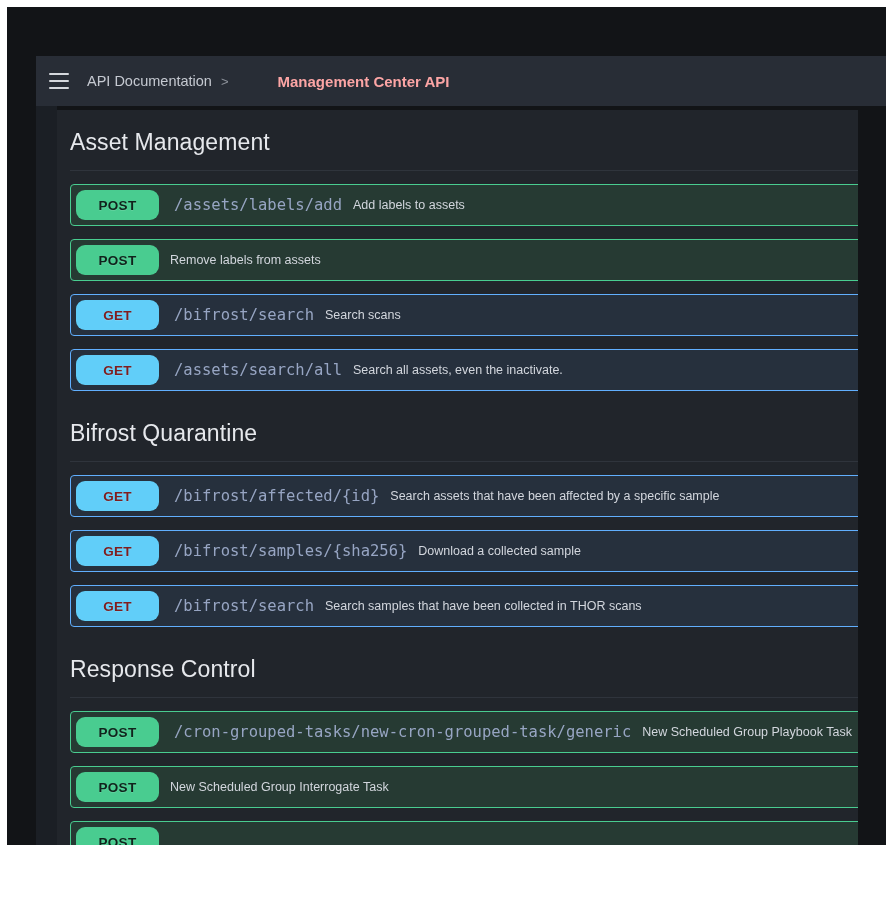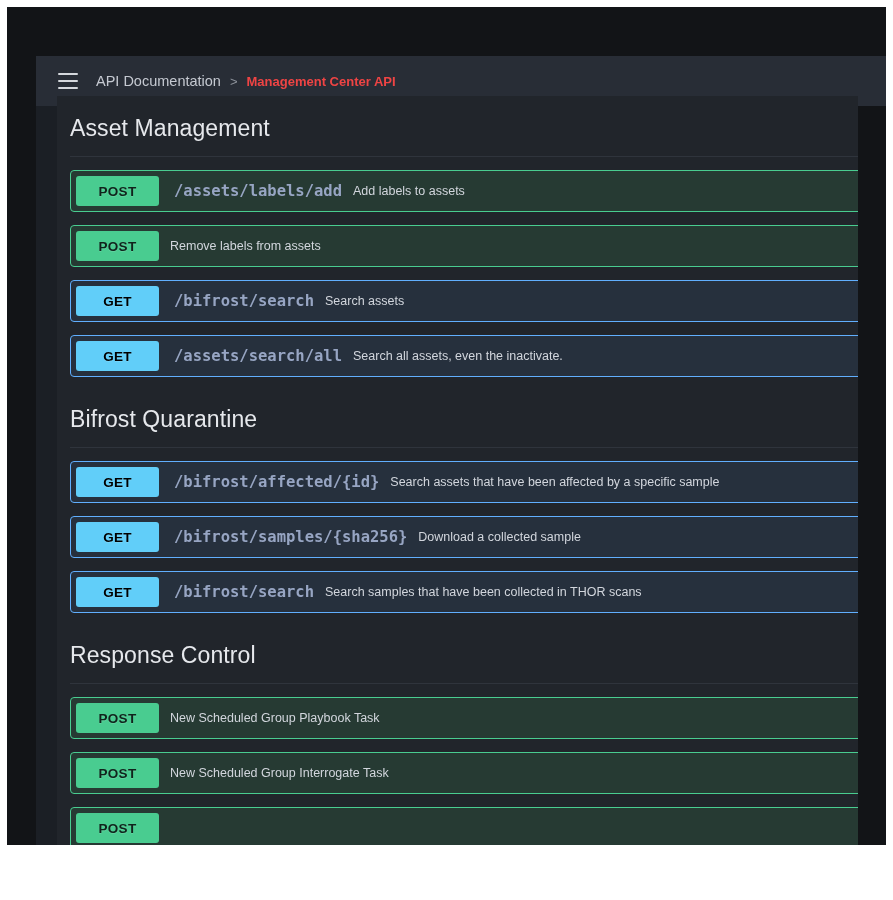--- a/index.html
+++ b/index.html
@@ -28,21 +28,21 @@
   #header {
     position: absolute;
     left: 29px;           
     top: 49px;            
     right: 0;
     height: 50px;
     background: #282d36;
     display: flex;
     align-items: center;
     box-sizing: border-box;
-    padding-left: 22px;
+    padding-left: 13px;
   }
   #hamburger {
     width: 20px;
     height: 16px;
     display: flex;
     flex-direction: column;
     justify-content: space-between;
     margin-right: 18px;
     cursor: pointer;
     flex: none;
@@ -58,41 +58,42 @@
     font-size: 14.5px;
     color: #c5c9d1;
     white-space: nowrap;
   }
   .crumb-sep {
     font-size: 13px;
     color: #8d929b;
     margin: 0 9px;
   }
   .crumb-current {
-    font-size: 13px;
+    font-size: 15px;
     font-weight: bold;
-    color: #ef4444;
-    white-space: nowrap;
+    color: #fca5a5;
+    white-space: nowrap;
+    margin-left: 40px;
   }
 
   
   #sidebar-rail {
     position: absolute;
     left: 29px;           
     top: 99px;            
     width: 21px;
     bottom: 0;
     background: #1b1f25;
   }
 
   
   #content {
     position: absolute;
     left: 50px;           
-    top: 89px;
+    top: 103px;
     width: 801px;         
     bottom: 0;
     background: #21252b;
     overflow: hidden;
   }
   #content-inner {
     position: absolute;
     left: 0;
     top: 0;
     width: 1180px;        
@@ -134,40 +135,40 @@
   }
   .op-row + .section-title {
     margin-top: 10px;
   }
 
   .verb {
     flex: none;
     width: 83px;
     height: 30px;
     margin-left: 5px;
-    border-radius: 3px;
+    border-radius: 9px;
     background: #49cc90;
     color: #10231c;
     font-size: 13.5px;
     font-weight: bold;
     letter-spacing: 0.3px;
     display: flex;
     align-items: center;
     justify-content: center;
     text-shadow: 0 1px 0 rgba(255,255,255,0.12);
   }
   .op-row.get .verb {
     background: #61cef9;
-    color: #000000;
+    color: #7f1d1d;
   }
 
   .path {
     font-family: "DejaVu Sans Mono", "Liberation Mono", monospace;
     font-size: 15.5px;
-    font-weight: bold;
+    font-weight: normal;
     color: #97a5c3;
     margin-left: 15px;
     white-space: nowrap;
   }
   .desc {
     font-size: 12.5px;
     color: #d2d6dd;
     margin-left: 11px;
     white-space: nowrap;
     text-align: right;
@@ -200,21 +201,21 @@
           <div class="path">/assets/labels/add</div>
           <div class="desc">Add labels to assets</div>
         </div>
         <div class="op-row">
           <div class="verb">POST</div>
           <div class="desc">Remove labels from assets</div>
         </div>
         <div class="op-row get">
           <div class="verb">GET</div>
           <div class="path">/bifrost/search</div>
-          <div class="desc">Search assets</div>
+          <div class="desc">Search scans</div>
         </div>
         <div class="op-row get">
           <div class="verb">GET</div>
           <div class="path">/assets/search/all</div>
           <div class="desc">Search all assets, even the inactivate.</div>
         </div>
         <div class="section-title">Bifrost Quarantine</div>
         <div class="section-rule"></div>
         <div class="op-row get">
           <div class="verb">GET</div>
@@ -228,20 +229,21 @@
         </div>
         <div class="op-row get">
           <div class="verb">GET</div>
           <div class="path">/bifrost/search</div>
           <div class="desc">Search samples that have been collected in THOR scans</div>
         </div>
         <div class="section-title">Response Control</div>
         <div class="section-rule"></div>
         <div class="op-row">
           <div class="verb">POST</div>
+          <div class="path">/cron-grouped-tasks/new-cron-grouped-task/generic</div>
           <div class="desc">New Scheduled Group Playbook Task</div>
         </div>
         <div class="op-row">
           <div class="verb">POST</div>
           <div class="desc">New Scheduled Group Interrogate Task</div>
         </div>
         <div class="op-row">
           <div class="verb">POST</div>
           <div class="path"></div>
           <div class="desc"></div>

